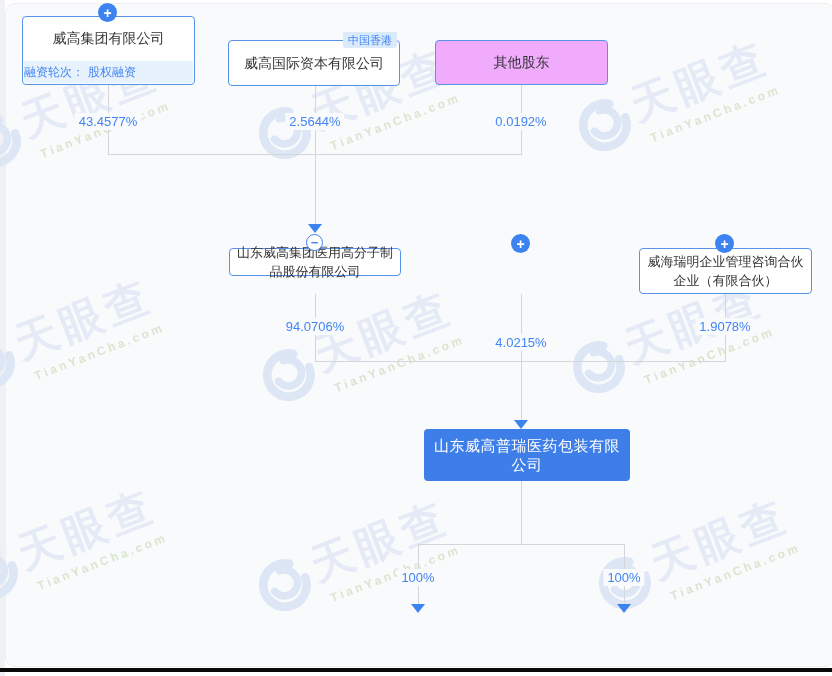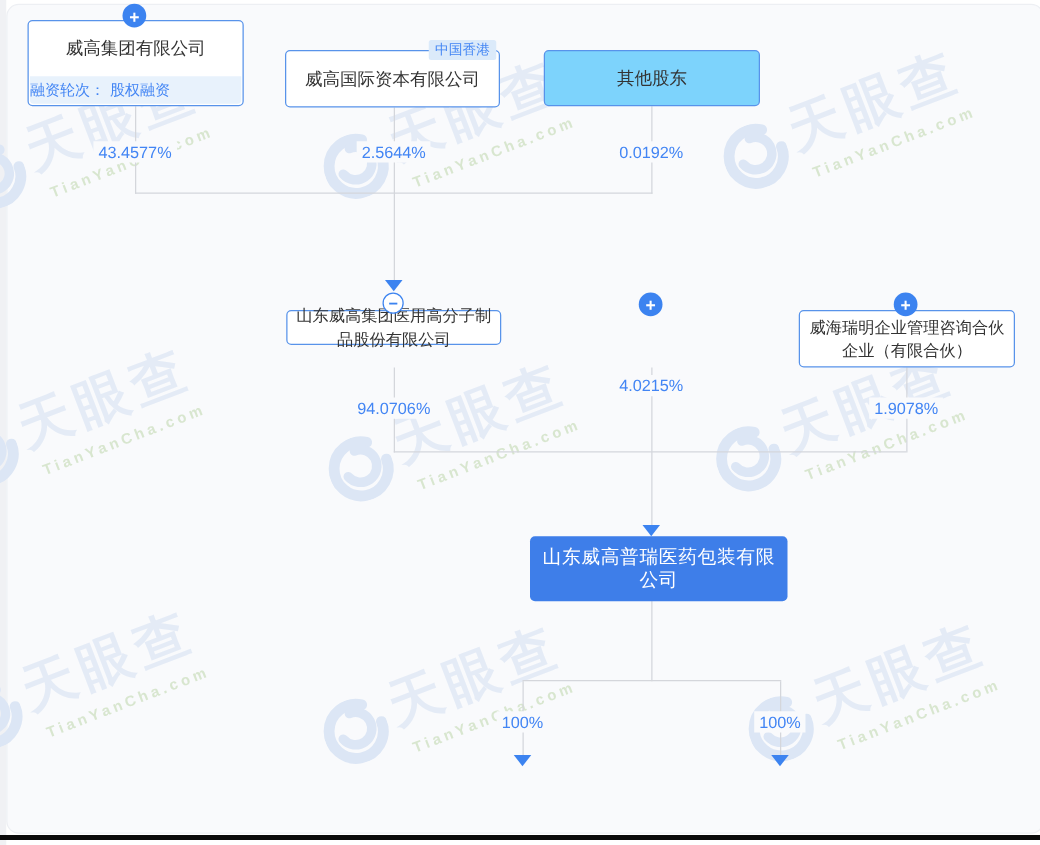--- a/index.html
+++ b/index.html
@@ -24,21 +24,21 @@
               border-top:9px solid #3C83F0;transform:translateX(-50%);z-index:3;}
 
   
   .pct{position:absolute;transform:translateX(-50%);background:#F9FAFC;color:#4285F4;font-size:13px;
        line-height:17px;padding:0 4px;z-index:3;white-space:nowrap;cursor:pointer;}
 
   
   .box{position:absolute;box-sizing:border-box;background:#fff;border:1px solid #5893EA;border-radius:4px;
        display:flex;align-items:center;justify-content:center;text-align:center;color:#333;
        font-size:13px;line-height:19px;padding:0 6px;z-index:4;cursor:pointer;}
-  .box.lightfill{background:#7dd3fc;}
+  .box.lightfill{background:#f0abfc;}
   .box.toprow{font-size:14px;}
   .box.focus{background:#3E7EE9;border:none;color:#fff;font-size:15px;letter-spacing:0.5px;}
   .funding-strip{position:absolute;left:1px;right:1px;bottom:1px;height:22px;background:#E8F2FC;
        border-radius:0 0 3px 3px;display:flex;align-items:center;justify-content:flex-start;
        font-size:12px;color:#4285F4;line-height:24px;z-index:5;}
   .funding-strip .fv{margin-left:4px;}
   .region-tag{position:absolute;top:-9px;right:2px;background:#DBEAFA;color:#4285F4;font-size:11px;
        line-height:16px;padding:0 5px;border-radius:2px;z-index:6;white-space:nowrap;}
 
   
@@ -160,21 +160,21 @@
 
   <div class="arrow-down" style="left:315px;top:224px"></div>
   <div class="arrow-down" style="left:521px;top:420px"></div>
   <div class="arrow-down" style="left:418px;top:604px"></div>
   <div class="arrow-down" style="left:624px;top:604px"></div>
 
   <div class="pct" style="left:108px;top:113px">43.4577%</div>
   <div class="pct" style="left:315px;top:113px">2.5644%</div>
   <div class="pct" style="left:521px;top:113px">0.0192%</div>
   <div class="pct" style="left:315px;top:318px">94.0706%</div>
-  <div class="pct" style="left:521px;top:300px">4.0215%</div>
+  <div class="pct" style="left:521px;top:334px">4.0215%</div>
   <div class="pct" style="left:725px;top:318px">1.9078%</div>
   <div class="pct" style="left:418px;top:569px">100%</div>
   <div class="pct" style="left:624px;top:569px">100%</div>
 
   <div class="box toprow" style="left:22px;top:16px;width:173px;height:69px;padding-bottom:24px">
     <span>威高集团有限公司</span>
     <div class="funding-strip">
       <span>融资轮次：</span>
       <span class="fv">股权融资</span>
     </div>

